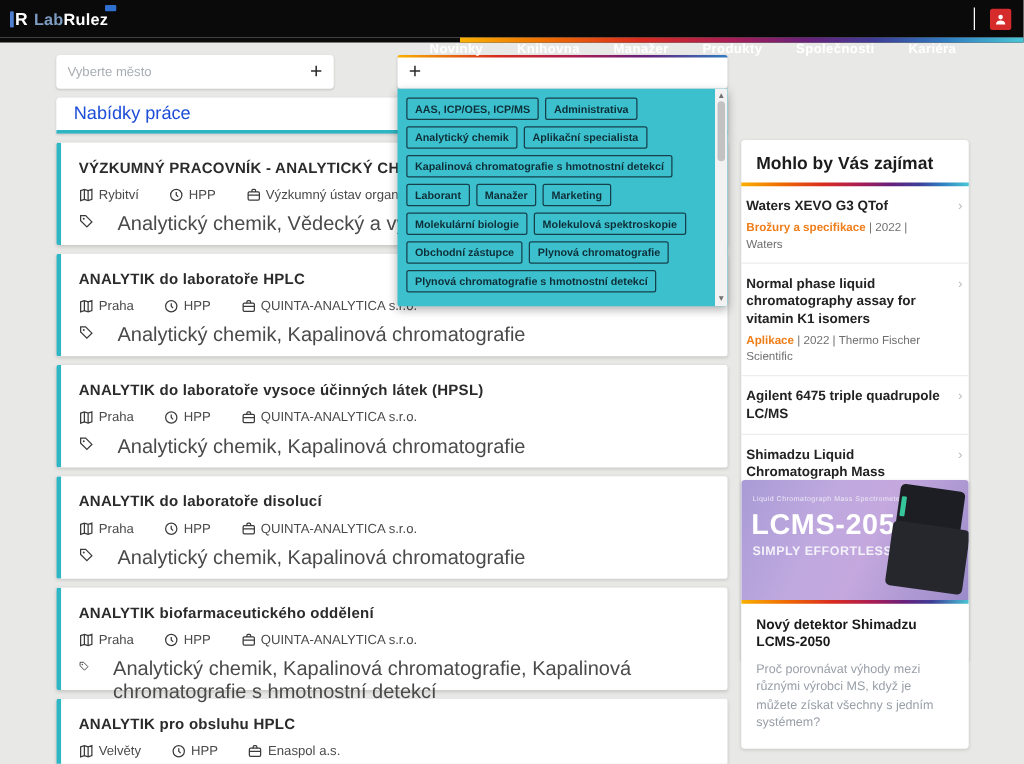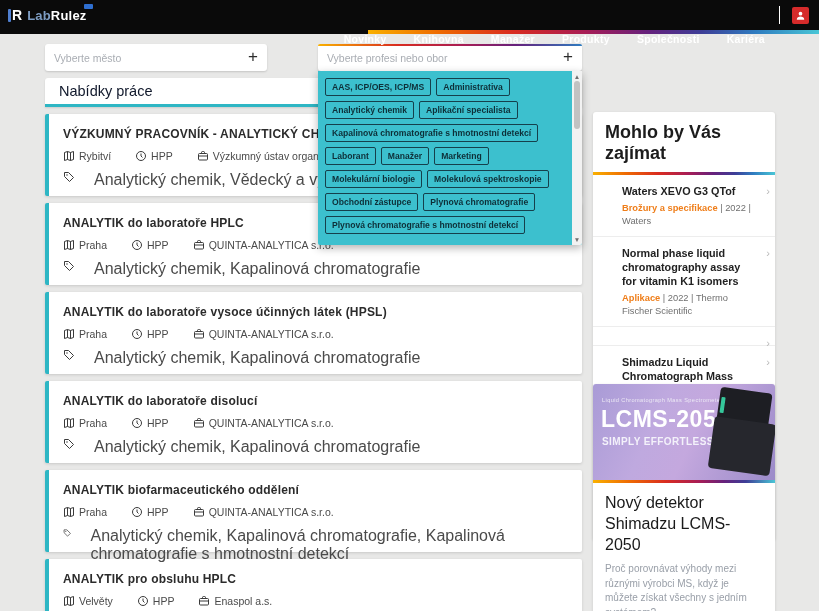--- a/index.html
+++ b/index.html
@@ -50,21 +50,21 @@
     font-size:10.5px; color:#333; background:transparent;
   }
   .input-card input::placeholder { color:#a9adb3; }
   .plus-btn { background:none; border:none; font-size:17px; font-weight:300; color:#2b2b2b; cursor:pointer; line-height:1; padding:0 0 2px 0; }
   
   .jobs-header {
     position:absolute; left:45px; top:78px; width:537px; height:29px;
     background:#fff; border-bottom:3px solid #2eb6c4; border-radius:3px 3px 0 0;
     box-shadow:0 1px 2px rgba(0,0,0,.12);
     display:flex; align-items:center; padding:0 14px;
-    font-size:14.5px; color:#0f172a;
+    font-size:14.5px; color:#1d4ed8;
   }
   
   .jobs-list { position:absolute; left:45px; top:114px; width:537px; }
   .job-card {
     background:#fff; border-left:4px solid #2eb6c4; border-radius:2px;
     box-shadow:0 1px 3px rgba(0,0,0,.14); height:82px; margin-bottom:7px;
     padding:13px 14px 0 14px; cursor:pointer;
   }
   .job-title { font-size:12px; font-weight:700; color:#2b2b2b; letter-spacing:.2px; }
   .job-meta { display:flex; align-items:center; gap:24px; margin-top:9px; }
@@ -88,26 +88,26 @@
     display:flex; flex-direction:column; justify-content:space-between; align-items:center;
     cursor:pointer;
   }
   .scroll-arrow { font-size:6.5px; color:#707070; padding:2px 0; }
   .scroll-thumb { position:absolute; top:10px; left:2px; width:6px; height:48px; background:#c2c2c2; border-radius:3px; }
   
   .sidebar-card {
     position:absolute; left:593px; top:112px; width:182px; background:#fff;
     border-radius:3px; box-shadow:0 1px 3px rgba(0,0,0,.14);
   }
-  .sidebar-title { font-size:18px; font-weight:800; color:#1c1c1c; padding:10px 12px 8px 12px; }
+  .sidebar-title { font-size:14px; font-weight:800; color:#1c1c1c; padding:10px 12px 8px 12px; }
   .sidebar-grad {
     height:3px;
     background:linear-gradient(90deg,#f9b000 0%,#ee6a03 18%,#d92c20 36%,#a81d55 52%,#66217c 66%,#3d3e97 78%,#2f7cc0 88%,#49c6d6 100%);
   }
-  .article { padding:9px 18px 9px 29px; border-bottom:1px solid #ededed; position:relative; cursor:pointer; }
+  .article { padding:9px 18px 9px 4px; border-bottom:1px solid #ededed; position:relative; cursor:pointer; }
   .article:last-child { border-bottom:none; }
   .article-title { font-size:10.8px; font-weight:800; color:#222; line-height:1.3; }
   .article-meta { margin-top:4px; font-size:9.3px; line-height:1.35; }
   .article-cat { color:#ef7e1a; font-weight:700; }
   .article-rest { color:#6f6f6f; }
   .article-chevron { position:absolute; right:5px; top:10px; color:#b9b9b9; font-size:11px; }
   
   .ad-card {
     position:absolute; left:593px; top:384px; width:182px; background:#fff;
     border-radius:3px; box-shadow:0 1px 3px rgba(0,0,0,.14); overflow:hidden; cursor:pointer;
@@ -121,21 +121,21 @@
   .ad-tagline { position:absolute; left:9px; top:52px; font-size:10px; font-weight:800; color:#f3f1fa; letter-spacing:.4px; }
   .ad-instrument { position:absolute; right:-6px; top:6px; width:78px; height:84px; transform:rotate(8deg); }
   .ad-instrument .box-a { position:absolute; right:14px; top:0; width:52px; height:46px; background:#1d1e23; border-radius:4px; }
   .ad-instrument .box-b { position:absolute; right:6px; top:30px; width:62px; height:52px; background:#26272d; border-radius:4px; }
   .ad-instrument .lamp { position:absolute; right:60px; top:10px; width:4px; height:16px; background:#35c79b; border-radius:1px; }
   .ad-grad {
     height:3px;
     background:linear-gradient(90deg,#f9b000 0%,#ee6a03 20%,#d92c20 40%,#a81d55 58%,#66217c 72%,#3d3e97 84%,#49c6d6 100%);
   }
   .ad-body { padding:10px 12px 12px 12px; }
-  .ad-title { font-size:16px; font-weight:400; color:#1a1a1a; line-height:1.3; }
+  .ad-title { font-size:11px; font-weight:700; color:#1a1a1a; line-height:1.3; }
   .ad-text { margin-top:7px; font-size:10px; color:#999fa8; line-height:1.45; }
 </style>
 </head>
 <body>
 
 <header class="topbar">
   <div class="logo">
     <span class="logo-mark">
       <span class="bar"></span>
         <span class="r">R</span>
@@ -167,21 +167,20 @@
 <div class="header-stripe">
     <div class="grad"></div>
   </div>
 
 <div class="input-card input-city">
   <input type="text" placeholder="Vyberte město" style="">
   <button class="plus-btn">+</button>
 </div>
 <div class="input-card input-prof">
   <div class="focus-line"></div>
-  <input type="text" placeholder="Vyberte profesi nebo obor" style="">
   <button class="plus-btn">+</button>
 </div>
 
 <div class="jobs-header">
   <span>Nabídky práce</span>
 </div>
 
 <div class="jobs-list">
 
     <div class="job-card">
@@ -432,20 +431,21 @@
         <span class="article-chevron">›</span>
       </div>
 
       <div class="article">
         <div class="article-title">Normal phase liquid chromatography assay for vitamin K1 isomers</div>
         <div class="article-meta"><span class="article-cat">Aplikace</span><span class="article-rest"> | 2022 | Thermo Fischer Scientific</span></div>
         <span class="article-chevron">›</span>
       </div>
 
       <div class="article">
+        <div class="article-title">Agilent 6475 triple quadrupole LC/MS</div>
         <span class="article-chevron">›</span>
       </div>
 
       <div class="article">
         <div class="article-title">Shimadzu Liquid Chromatograph Mass Spectrometer LCMS-2050</div>
         <div class="article-meta"><span class="article-cat">Brožury a specifikace</span><span class="article-rest"> | 2022 | Shimadzu</span></div>
         <span class="article-chevron">›</span>
       </div>
 
       <div class="article">

